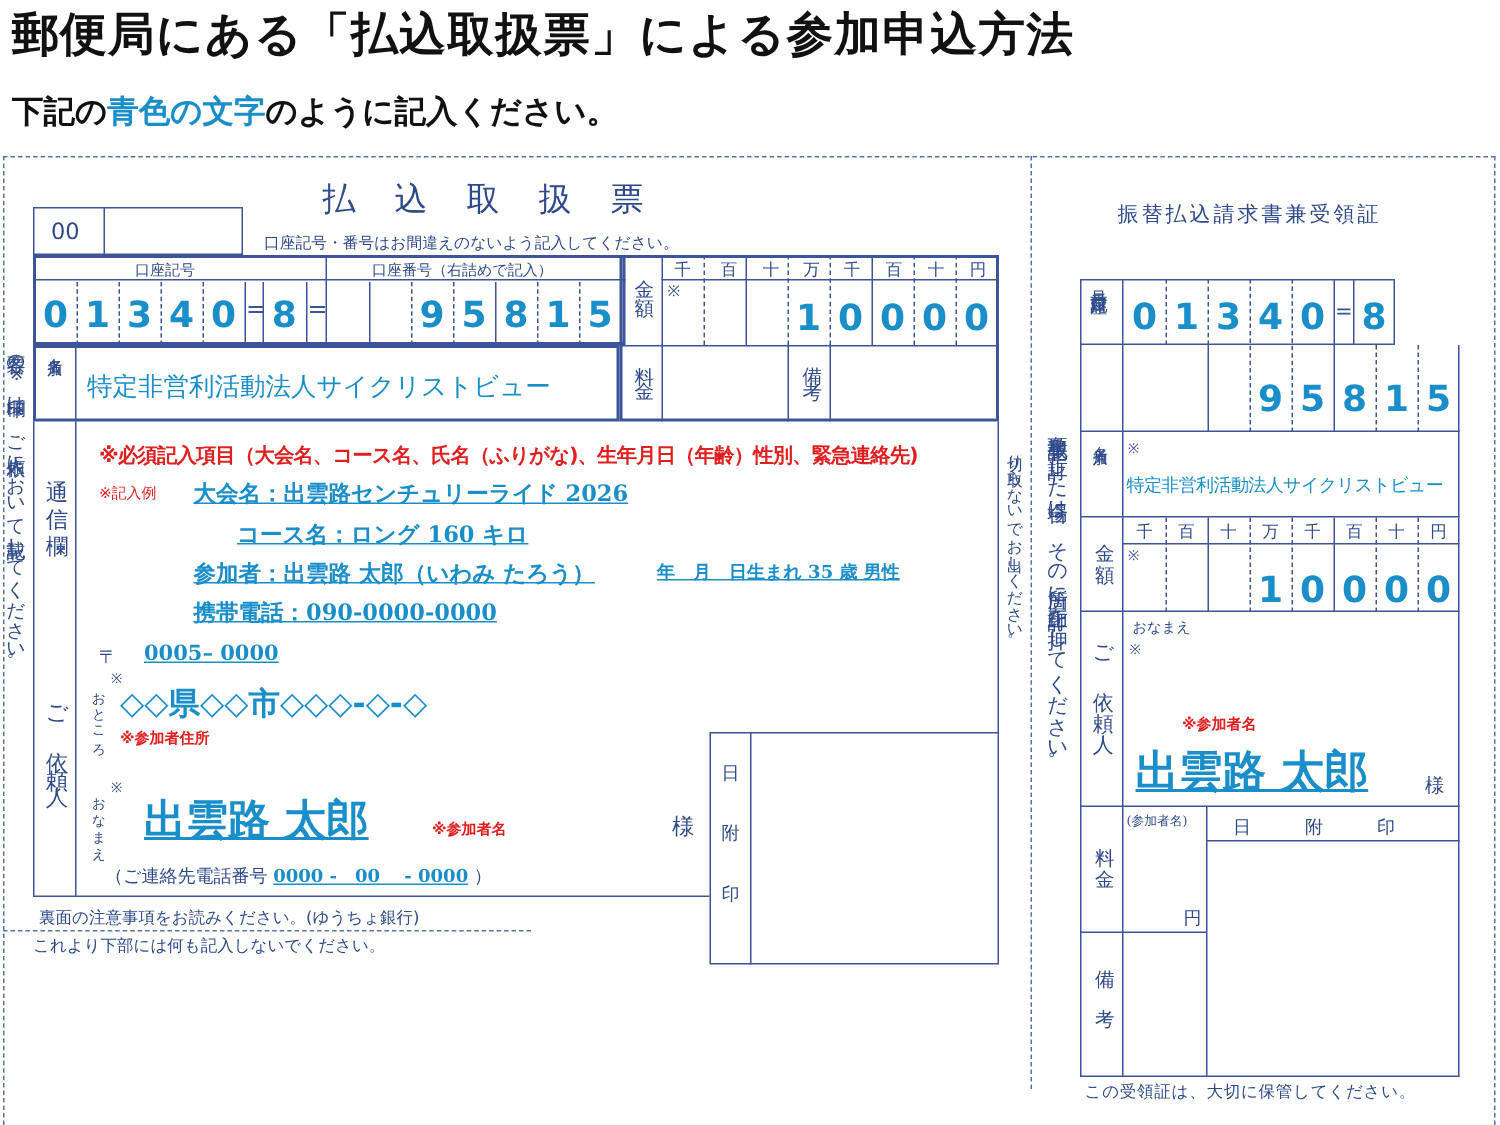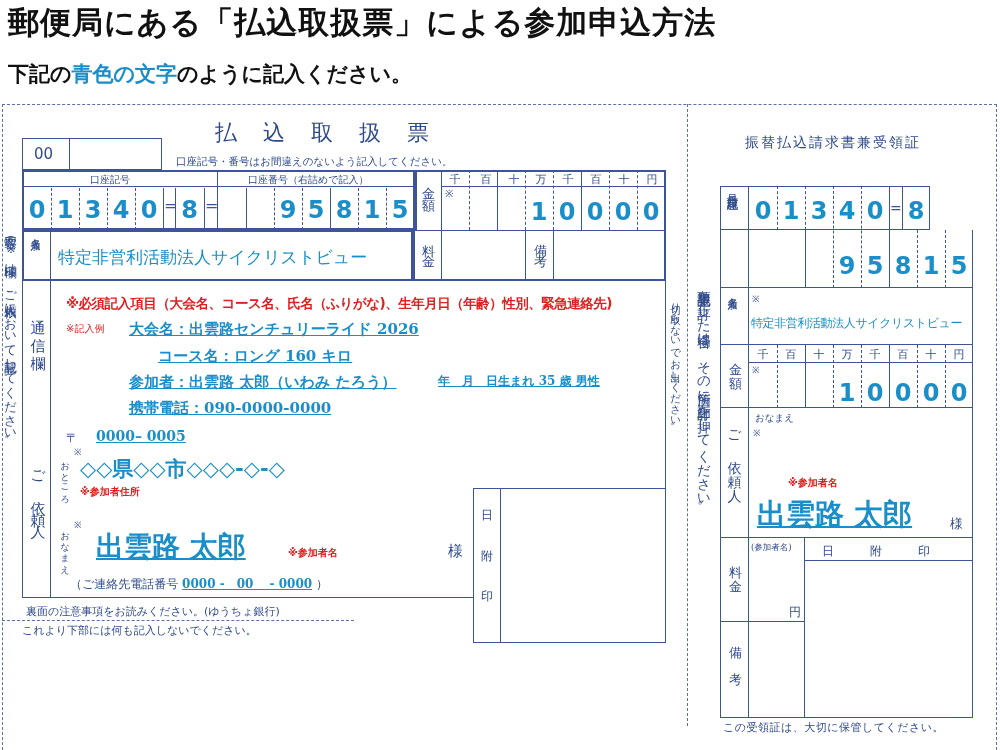--- a/index.html
+++ b/index.html
@@ -136,21 +136,21 @@
 
   <div class="abs red" style="left:66px; top:295px; font-size:13.5px; white-space:nowrap; letter-spacing:-0.5px;">※必須記入項目（大会名、コース名、氏名（ふりがな)、生年月日（年齢）性別、緊急連絡先)</div>
   <div class="abs red" style="left:66px; top:322px; font-size:10px; font-weight:normal;">※記入例</div>
   <div class="abs bluebold" style="left:129px; top:320px; font-size:15px; white-space:nowrap;">大会名：出雲路センチュリーライド 2026</div>
   <div class="abs bluebold" style="left:129px; top:347px; font-size:15px; white-space:nowrap;margin-left:29px;">コース名：ロング 160 キロ</div>
   <div class="abs bluebold" style="left:129px; top:373px; font-size:15px; white-space:nowrap;">参加者：出雲路 太郎（いわみ たろう）</div>
   <div class="abs bluebold" style="left:438px; top:373px; font-size:12px; white-space:nowrap;">年　月　日生まれ 35 歳 男性</div>
   <div class="abs bluebold" style="left:129px; top:399px; font-size:15px; white-space:nowrap;">携帯電話：090-0000-0000</div>
 
   <div class="abs lbl" style="left:66px; top:430px; font-size:12px;">〒</div>
-  <div class="abs bluebold" style="left:96px; top:428px; font-size:14px; white-space:nowrap;">0000– 0005</div>
+  <div class="abs bluebold" style="left:96px; top:428px; font-size:14px; white-space:nowrap;">0005– 0000</div>
   <div class="abs lbl" style="left:74px; top:445px; font-size:9px;">※</div>
   <div class="abs vlbl" style="left:58px; top:455px; font-size:9px; letter-spacing:1px;">おところ</div>
   <div class="abs blue sans" style="left:80px; top:455px; font-size:21px; white-space:nowrap; font-weight:bold;">◇◇県◇◇市◇◇◇-◇-◇</div>
   <div class="abs red" style="left:80px; top:485px; font-size:10px;">※参加者住所</div>
 
   <div class="abs lbl" style="left:74px; top:518px; font-size:9px;">※</div>
   <div class="abs vlbl" style="left:58px; top:525px; font-size:9px; letter-spacing:1px;">おなまえ</div>
   <div class="abs bluebold" style="left:96px; top:528px; font-size:28px; white-space:nowrap;">出雲路 太郎</div>
   <div class="abs red" style="left:288px; top:546px; font-size:10px;">※参加者名</div>
   <div class="abs" style="left:448px; top:542px; font-size:15px;">様</div>

